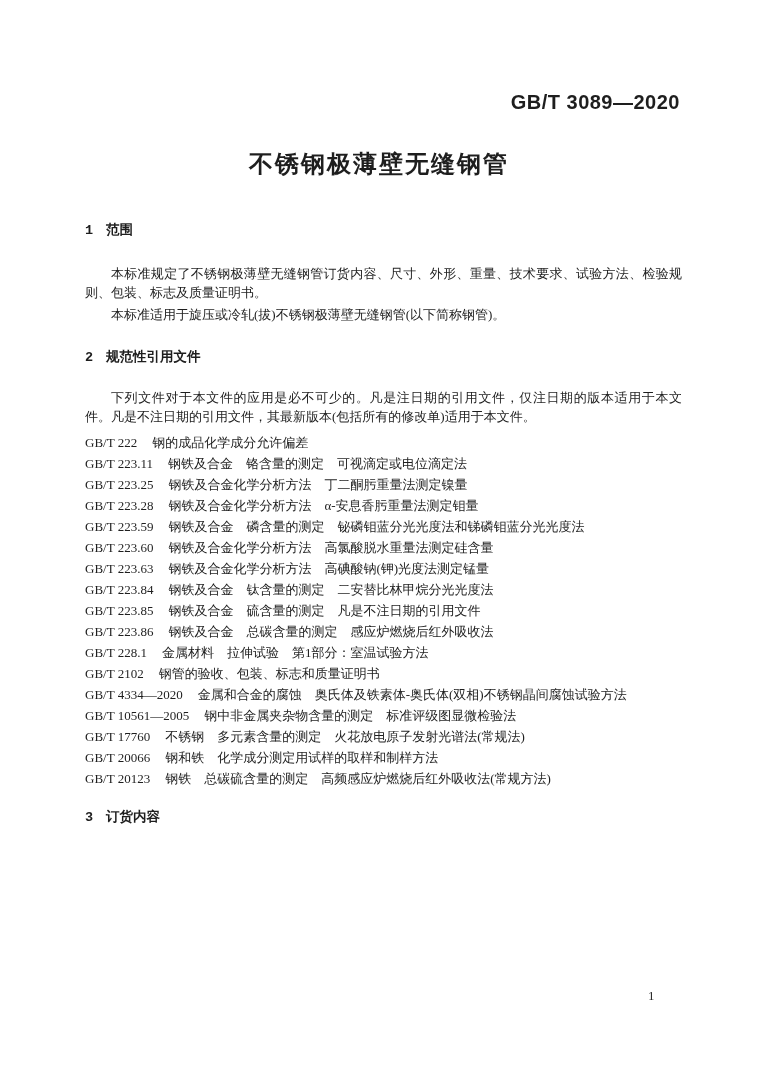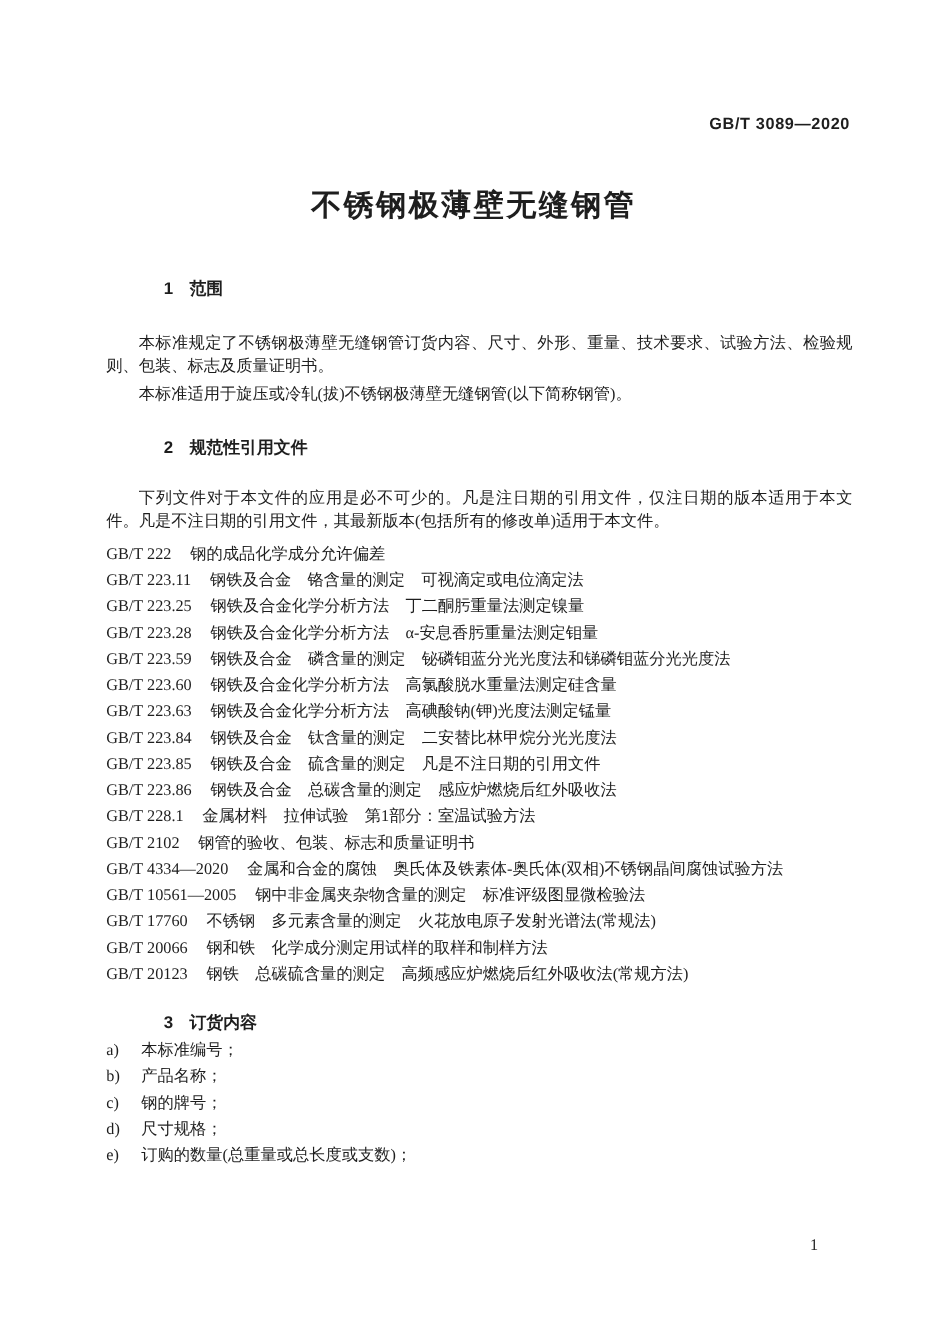--- a/index.html
+++ b/index.html
@@ -15,43 +15,42 @@
     width: 758px; height: 1073px;
     background: #ffffff;
     overflow: hidden;
   }
   .doc-code {
     position: absolute;
     top: 91px; left: 85px; right: 78px;
     text-align: right;
     font-family: "Liberation Sans", "DejaVu Sans", sans-serif;
     font-weight: 700;
-    font-size: 13px;
+    font-size: 20px;
     letter-spacing: 0.5px;
   }
   .doc-title {
     position: absolute;
     top: 148px; left: 0; width: 100%;
     text-align: center;
     font-family: "Liberation Sans", "DejaVu Sans", sans-serif;
     font-weight: 700;
     font-size: 24px;
     letter-spacing: 2px;
   }
   .content {
     position: absolute;
     top: 215px; left: 85px;
     width: 597px;
   }
   .sec-heading {
-    font-family: Liberation Sans, sans-serif;
+    font-family: Liberation Mono, monospace;
     font-weight: 700;
     font-size: 13.5px;
     line-height: 18px;
-    margin-left: 46px;
   }
   .sec-num { margin-right: 13px; }
   .para {
     margin: 0;
     font-size: 13px;
     line-height: 19px;
     text-align: justify;
   }
   .indent { text-indent: 2em; }
   .sec1-h   { margin-top: 7px; }
@@ -118,25 +117,18 @@
       <div class="ref-row"><span class="ref-code">GB/T 10561—2005</span><span class="ref-title">钢中非金属夹杂物含量的测定　标准评级图显微检验法</span></div>
       <div class="ref-row"><span class="ref-code">GB/T 17760</span><span class="ref-title">不锈钢　多元素含量的测定　火花放电原子发射光谱法(常规法)</span></div>
       <div class="ref-row"><span class="ref-code">GB/T 20066</span><span class="ref-title">钢和铁　化学成分测定用试样的取样和制样方法</span></div>
       <div class="ref-row"><span class="ref-code">GB/T 20123</span><span class="ref-title">钢铁　总碳硫含量的测定　高频感应炉燃烧后红外吸收法(常规方法)</span></div>
     </div>
 
     <div class="sec-heading sec3-h">
       <span class="sec-num">3</span><span>订货内容</span>
     </div>
 
-    <div class="order-list">
-      <div class="order-item"><span class="oi-label">a)</span><span>本标准编号；</span></div>
-      <div class="order-item"><span class="oi-label">b)</span><span>产品名称；</span></div>
-      <div class="order-item"><span class="oi-label">c)</span><span>钢的牌号；</span></div>
-      <div class="order-item"><span class="oi-label">d)</span><span>尺寸规格；</span></div>
-      <div class="order-item"><span class="oi-label">e)</span><span>订购的数量(总重量或总长度或支数)；</span></div>
-    </div>
 
   </div>
 
   <div class="page-number">1</div>
 
 </div>
 
 </body></html>

